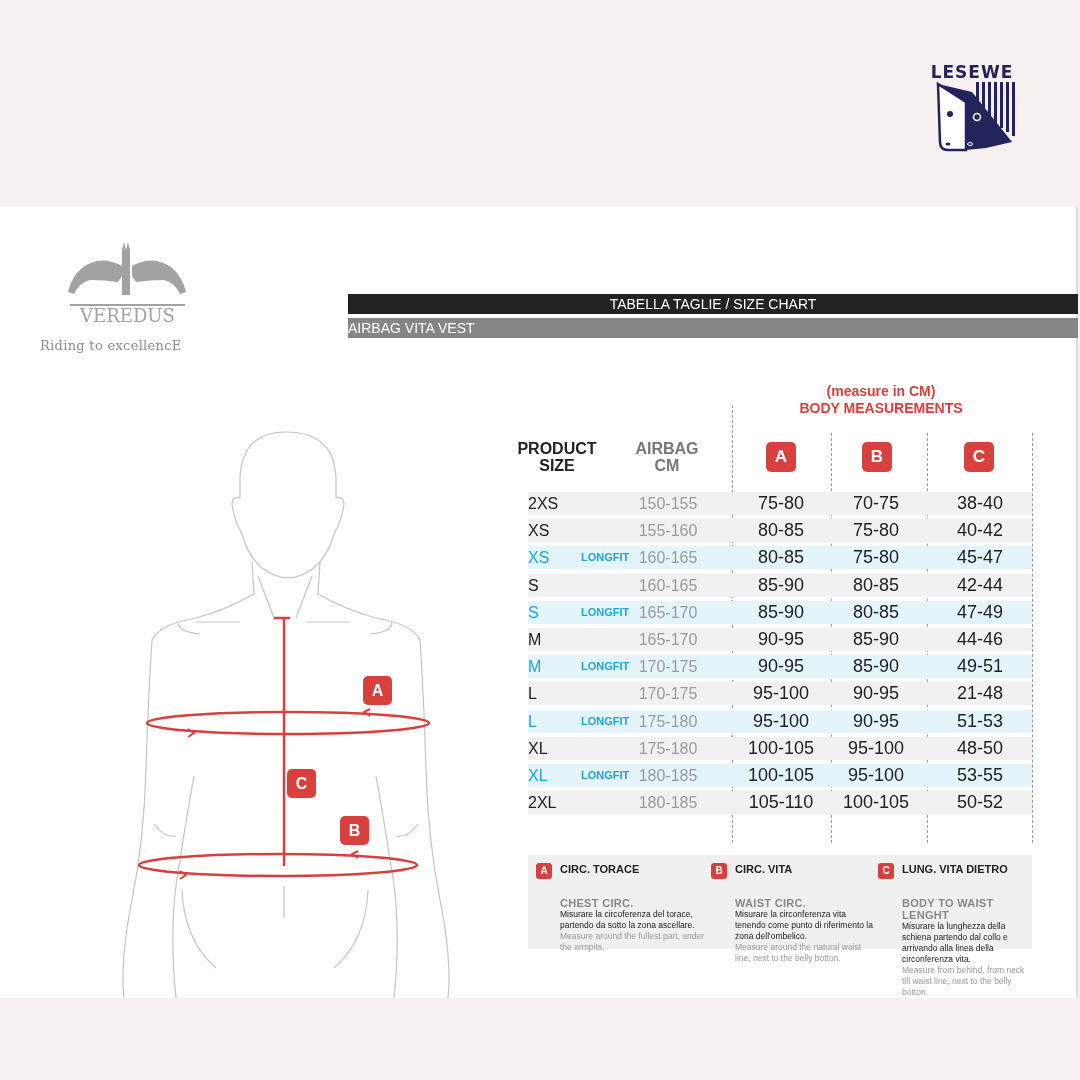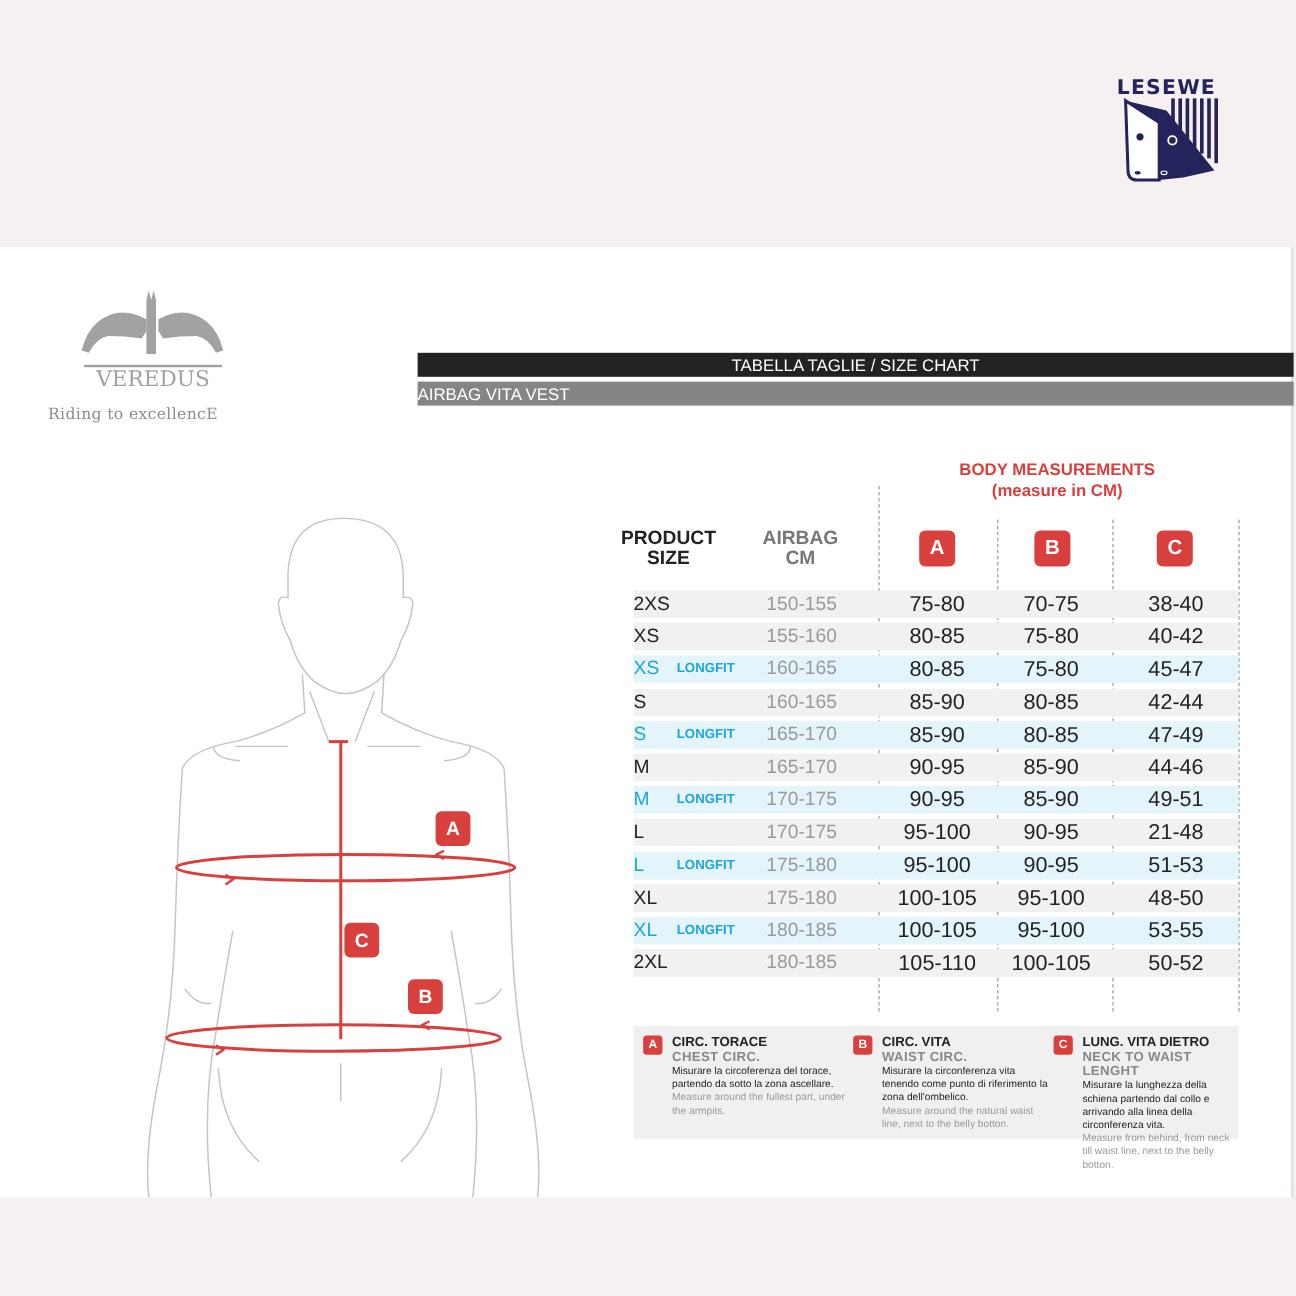--- a/index.html
+++ b/index.html
@@ -25,33 +25,33 @@
 
   .badge { position: absolute; width: 30px; height: 30px; background: #d8403e; border-radius: 5px; color: #fff; font-weight: bold; font-size: 17px; text-align: center; line-height: 30px; font-family: "Liberation Sans", sans-serif; }
 
   .dash { position: absolute; top: 405px; width: 0; border-left: 1px dashed #9a9a9a; }
 
   .table { position: absolute; left: 528px; top: 492px; width: 504px; }
   .row { position: relative; height: 23px; margin-bottom: 4.2px; background: #f1f1f1; font-family: "Liberation Sans", sans-serif; }
   .row.longfit { background: #e4f4fb; }
   .row .size { position: absolute; left: 0; width: 56px; text-align: left; font-size: 16px; line-height: 23px; color: #222; }
   .row.longfit .size { color: #1fa6d8; }
-  .row .tag { position: absolute; left: 36px; width: 48px; font-size: 11px; font-weight: bold; line-height: 23px; color: #1fa6d8; }
+  .row .tag { position: absolute; left: 53px; width: 48px; font-size: 11px; font-weight: bold; line-height: 23px; color: #1fa6d8; }
   .row .height { position: absolute; left: 96px; width: 88px; text-align: center; font-size: 16px; line-height: 23px; color: #9a9a9a; }
   .row .val { position: absolute; font-size: 18px; line-height: 23px; text-align: center; color: #222; }
   .row .a { left: 206px; width: 94px; }
   .row .b { left: 302px; width: 92px; }
   .row .c { left: 400px; width: 104px; }
 
   .legend { position: absolute; left: 528px; top: 855px; width: 504px; height: 94px; background: #f0f0f0; }
   .leg-item { position: absolute; top: 8px; font-family: "Liberation Sans", sans-serif; }
   .leg-badge { position: absolute; left: 0; top: 0; width: 16px; height: 16px; background: #d8403e; border-radius: 3px; color: #fff; font-size: 10px; font-weight: bold; text-align: center; line-height: 16px; }
   .leg-body { position: absolute; left: 24px; top: 0; }
   .leg-t1 { font-size: 11px; font-weight: bold; color: #222; line-height: 12px; }
-  .leg-t2 { font-size: 11px; font-weight: bold; color: #888; line-height: 12px; letter-spacing: 0.3px; }
+  .leg-t2 { font-size: 11px; font-weight: bold; color: #888; line-height: 12px; letter-spacing: 0.3px; margin-top: 22px; }
   .leg-it { font-size: 8.5px; color: #222; line-height: 11px; }
   .leg-en { font-size: 8.5px; color: #999; line-height: 11px; }
 
   .figure { position: absolute; left: 100px; top: 420px; width: 380px; height: 578px; }
 </style>
 </head>
 <body>
 
 <div class="top-band"></div>
 
@@ -88,22 +88,22 @@
     </g>
     <text x="67.5" y="82" text-anchor="middle" font-family="DejaVu Serif, serif" font-size="18" fill="#a2a2a2">VEREDUS</text>
   </svg>
 </div>
 <div class="veredus-tagline">Riding to excellencE</div>
 
 <div class="bar-title">TABELLA TAGLIE / SIZE CHART</div>
 <div class="bar-sub">AIRBAG VITA VEST</div>
 
 <div class="body-title">
+  <div>(measure in CM)</div>
   <div>BODY MEASUREMENTS</div>
-  <div>(measure in CM)</div>
 </div>
 
 <div class="col-head product">
   <div>PRODUCT</div>
   <div>SIZE</div>
 </div>
 <div class="col-head height">
   <div>AIRBAG</div>
   <div>CM</div>
 </div>
@@ -232,21 +232,21 @@
       <div class="leg-t1">CIRC. VITA</div>
       <div class="leg-t2">WAIST CIRC.</div>
       <div class="leg-it">Misurare la circonferenza vita tenendo come punto di riferimento la zona dell'ombelico.</div>
       <div class="leg-en">Measure around the natural waist line, next to the belly botton.</div>
     </div>
   </div>
   <div class="leg-item" style="left:350px; width:154px;">
     <div class="leg-badge">C</div>
     <div class="leg-body" style="width:130px;">
       <div class="leg-t1">LUNG. VITA DIETRO</div>
-      <div class="leg-t2">NECK TO WAIST LENGHT</div>
+      <div class="leg-t2">BODY TO WAIST LENGHT</div>
       <div class="leg-it">Misurare la lunghezza della schiena partendo dal collo e arrivando alla linea della circonferenza vita.</div>
       <div class="leg-en">Measure from behind, from neck till waist line, next to the belly botton.</div>
     </div>
   </div>
 </div>
 
 <div class="figure">
   <svg width="380" height="578" viewBox="100 420 380 578">
     <g fill="none" stroke="#c4c4c4" stroke-width="1.2">
 

